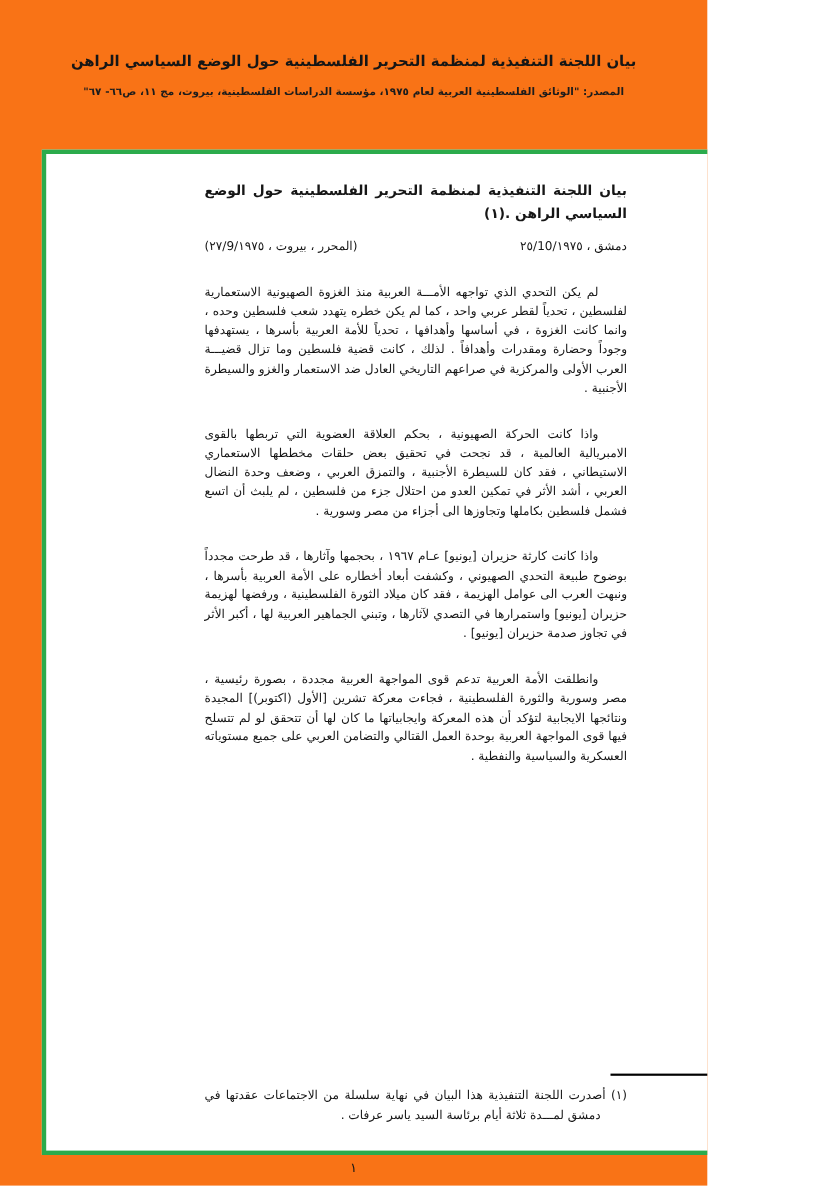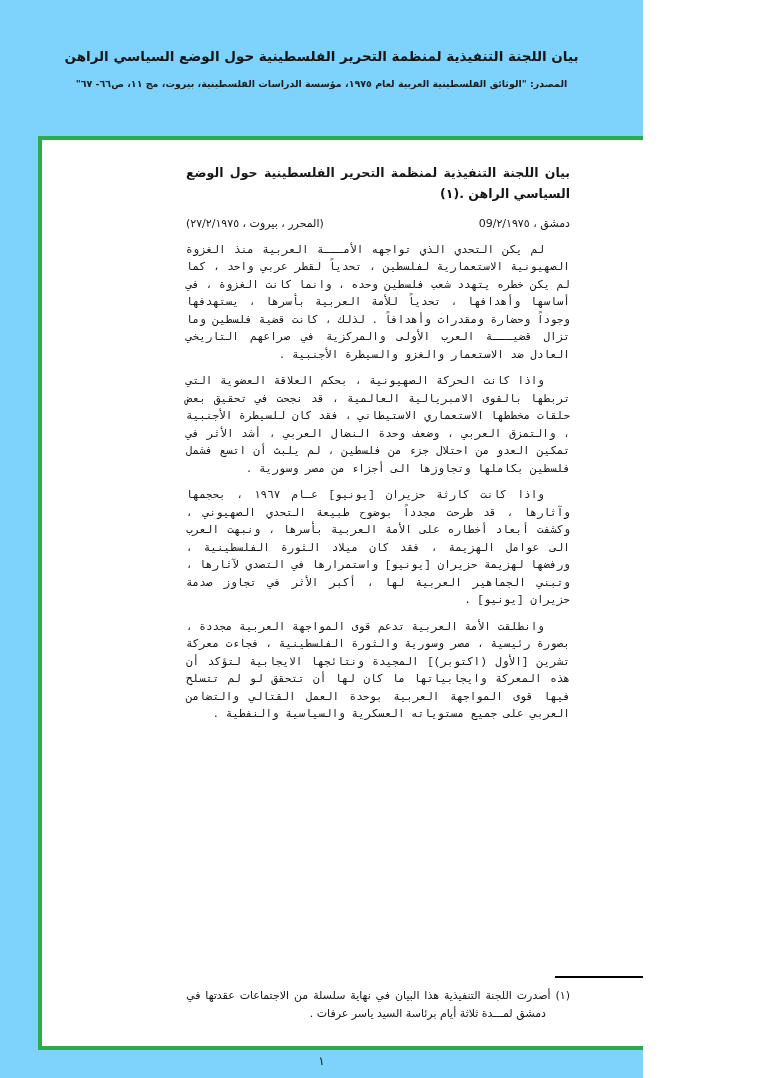--- a/index.html
+++ b/index.html
@@ -4,21 +4,21 @@
 <style>
   :root { --frame-green:#2bab4c; --ink:#161616; --rule-black:#000000; }
   * { box-sizing:border-box; margin:0; padding:0; }
   html,body { background:#ffffff; }
   body {
     width:758px; height:1078px;
     font-family:"DejaVu Sans","Liberation Sans",sans-serif;
     color:var(--ink);
     position:relative;
   }
-  .page { position:relative; width:643px; height:1078px; background:#7dd3fc; overflow:hidden; }
+  .page { position:relative; width:643px; height:1078px; background:#f97316; overflow:hidden; }
 
   
   .header { position:absolute; top:48px; left:0; width:100%; text-align:center; direction:rtl; }
   .header-title { font-size:13.5px; font-weight:700; letter-spacing:0.1px; }
   .source-line { margin-top:14px; font-size:9.5px; font-weight:700; color:#1c1c1c; }
 
   
   .frame {
     position:absolute; left:38px; top:136px;
     width:686px; height:914px;
@@ -30,21 +30,21 @@
   .content {
     position:absolute; top:22px; right:150px; width:384px;
     direction:rtl; text-align:justify;
     font-size:11px; line-height:17.5px;
   }
   .doc-title { font-size:12.5px; font-weight:700; line-height:21px; text-align:justify; }
   .dateline {
     display:flex; justify-content:space-between; align-items:baseline;
     margin-top:11px; font-size:11px; white-space:nowrap;
   }
-  .para { margin-top:9px; text-indent:26px;font-family:Liberation Mono, monospace; }
+  .para { margin-top:24px; text-indent:26px; }
 
   
   .footnote-block {
     position:absolute; right:150px; bottom:24px; width:384px;
     direction:rtl; font-size:11px; line-height:17.5px; text-align:justify;
   }
   .fn-rule {
     width:150px; height:2px; background:var(--rule-black);
     margin-right:-135px; margin-bottom:9px;
   }
@@ -64,22 +64,22 @@
     <div class="header-title">بيان اللجنة التنفيذية لمنظمة التحرير الفلسطينية حول الوضع السياسي الراهن</div>
     <div class="source-line">المصدر: "الوثائق الفلسطينية العربية لعام ١٩٧٥، مؤسسة الدراسات الفلسطينية، بيروت، مج ١١، ص٦٦- ٦٧"</div>
   </div>
 
   <div class="frame">
 
     <div class="content">
       <div class="doc-title">بيان اللجنة التنفيذية لمنظمة التحرير الفلسطينية حول الوضع السياسي الراهن .(١)</div>
 
       <div class="dateline">
-        <span>دمشق ، 09/٢/١٩٧٥</span>
-        <span>(المحرر ، بيروت ، ٢٧/٢/١٩٧٥)</span>
+        <span>دمشق ، ٢٥/10/١٩٧٥</span>
+        <span>(المحرر ، بيروت ، ٢٧/9/١٩٧٥)</span>
       </div>
 
       <div class="para">لم يكن التحدي الذي تواجهه الأمـــة العربية منذ الغزوة الصهيونية الاستعمارية لفلسطين ، تحدياً لقطر عربي واحد ، كما لم يكن خطره يتهدد شعب فلسطين وحده ، وانما كانت الغزوة ، في أساسها وأهدافها ، تحدياً للأمة العربية بأسرها ، يستهدفها وجوداً وحضارة ومقدرات وأهدافاً . لذلك ، كانت قضية فلسطين وما تزال قضيـــة العرب الأولى والمركزية في صراعهم التاريخي العادل ضد الاستعمار والغزو والسيطرة الأجنبية .</div>
       <div class="para">واذا كانت الحركة الصهيونية ، بحكم العلاقة العضوية التي تربطها بالقوى الامبريالية العالمية ، قد نجحت في تحقيق بعض حلقات مخططها الاستعماري الاستيطاني ، فقد كان للسيطرة الأجنبية ، والتمزق العربي ، وضعف وحدة النضال العربي ، أشد الأثر في تمكين العدو من احتلال جزء من فلسطين ، لم يلبث أن اتسع فشمل فلسطين بكاملها وتجاوزها الى أجزاء من مصر وسورية .</div>
       <div class="para">واذا كانت كارثة حزيران [يونيو] عـام ١٩٦٧ ، بحجمها وآثارها ، قد طرحت مجدداً بوضوح طبيعة التحدي الصهيوني ، وكشفت أبعاد أخطاره على الأمة العربية بأسرها ، ونبهت العرب الى عوامل الهزيمة ، فقد كان ميلاد الثورة الفلسطينية ، ورفضها لهزيمة حزيران [يونيو] واستمرارها في التصدي لآثارها ، وتبني الجماهير العربية لها ، أكبر الأثر في تجاوز صدمة حزيران [يونيو] .</div>
       <div class="para">وانطلقت الأمة العربية تدعم قوى المواجهة العربية مجددة ، بصورة رئيسية ، مصر وسورية والثورة الفلسطينية ، فجاءت معركة تشرين [الأول (اكتوبر)] المجيدة ونتائجها الايجابية لتؤكد أن هذه المعركة وايجابياتها ما كان لها أن تتحقق لو لم تتسلح فيها قوى المواجهة العربية بوحدة العمل القتالي والتضامن العربي على جميع مستوياته العسكرية والسياسية والنفطية .</div>
     </div>
 
     <div class="footnote-block">
       <div class="fn-rule"></div>

